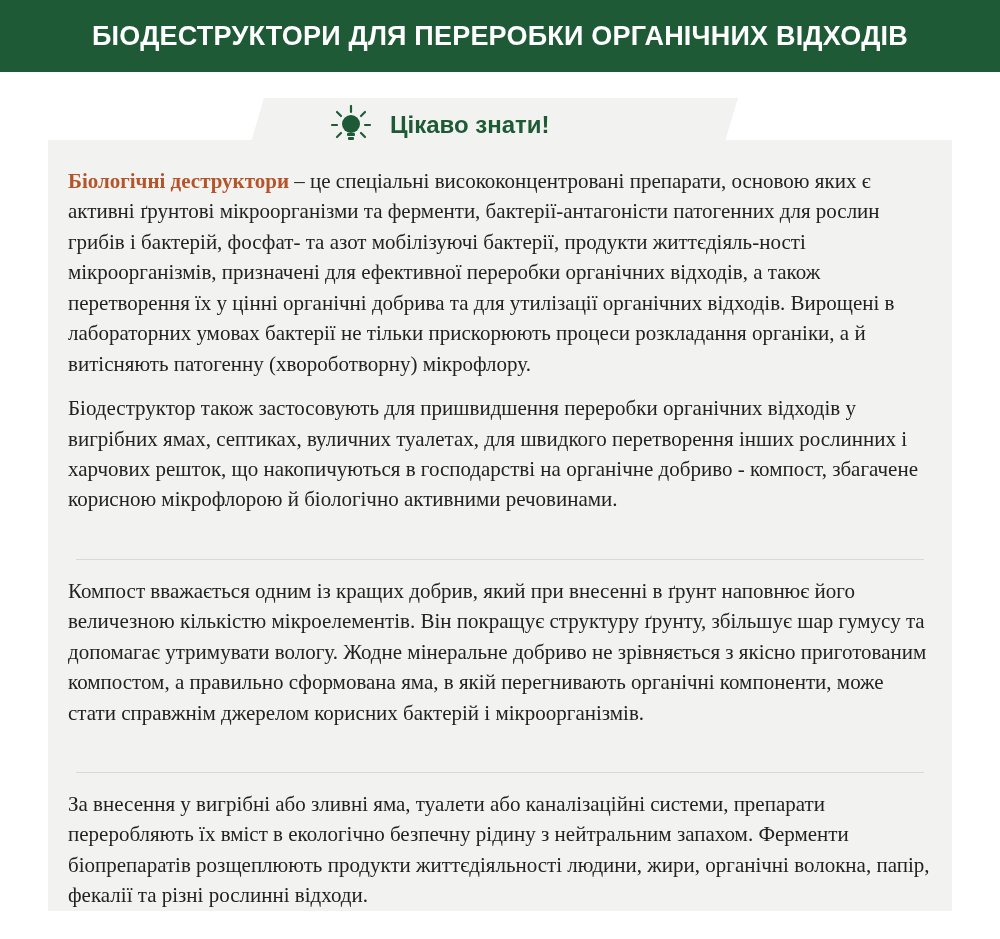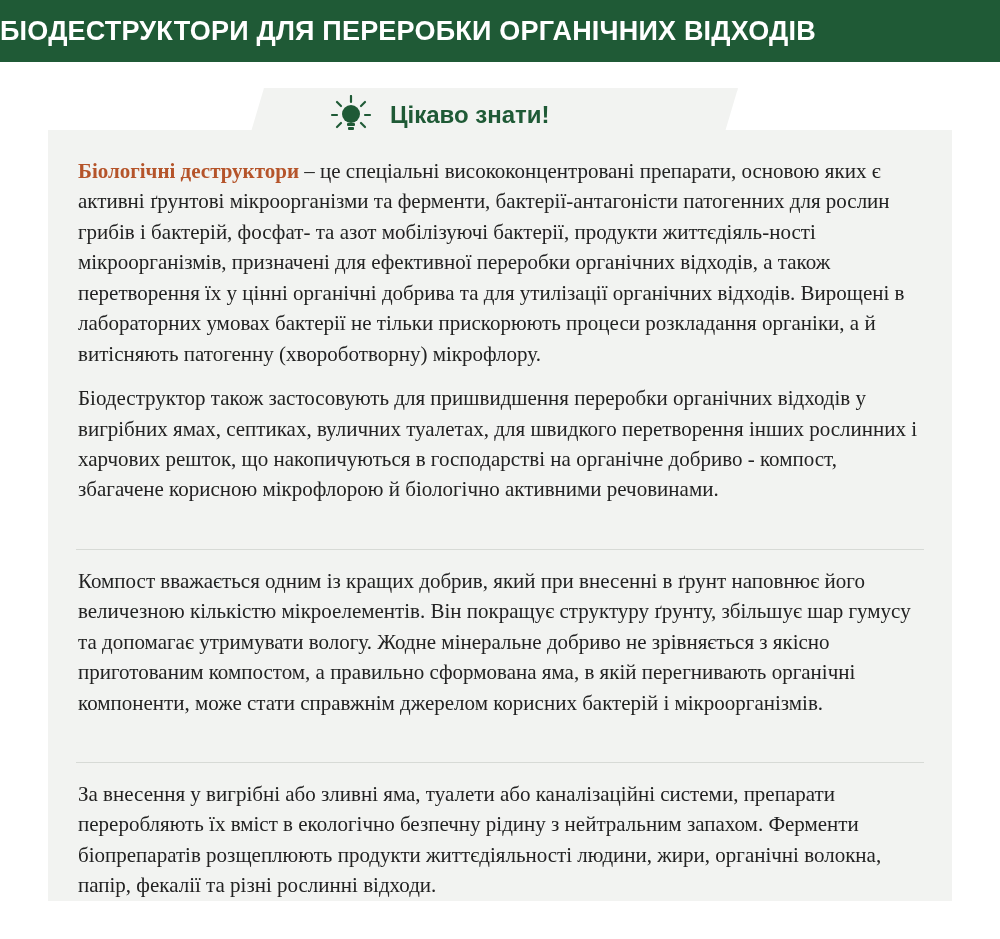--- a/index.html
+++ b/index.html
@@ -11,24 +11,25 @@
     width: 1000px;
     height: 939px;
     background: #ffffff;
     font-family: "Liberation Serif", serif;
     overflow: hidden;
   }
 
   
   .header-bar {
     width: 1000px;
-    height: 62px;
+    height: 72px;
     background: #1f5a36;
     display: flex;
     align-items: center;
+    justify-content: center;
   }
   .header-title {
     color: #ffffff;
     font-family: "Liberation Sans", sans-serif;
     font-weight: bold;
     font-size: 27px;
     letter-spacing: 0.2px;
     text-align: center;
     white-space: nowrap;
   }
@@ -85,21 +86,21 @@
   .panel {
     position: absolute;
     left: 48px;
     top: 68px;
     width: 904px;
     background: #f2f3f1;
     padding: 26px 0 0 0;
   }
 
   .block {
-    padding: 0 30px;
+    padding: 0 20px;
   }
 
   .sep {
     height: 1px;
     background: #d7dad6;
     margin: 18px 28px 16px 28px;
   }
 
   p.para {
     margin: 0 0 14px 0;

